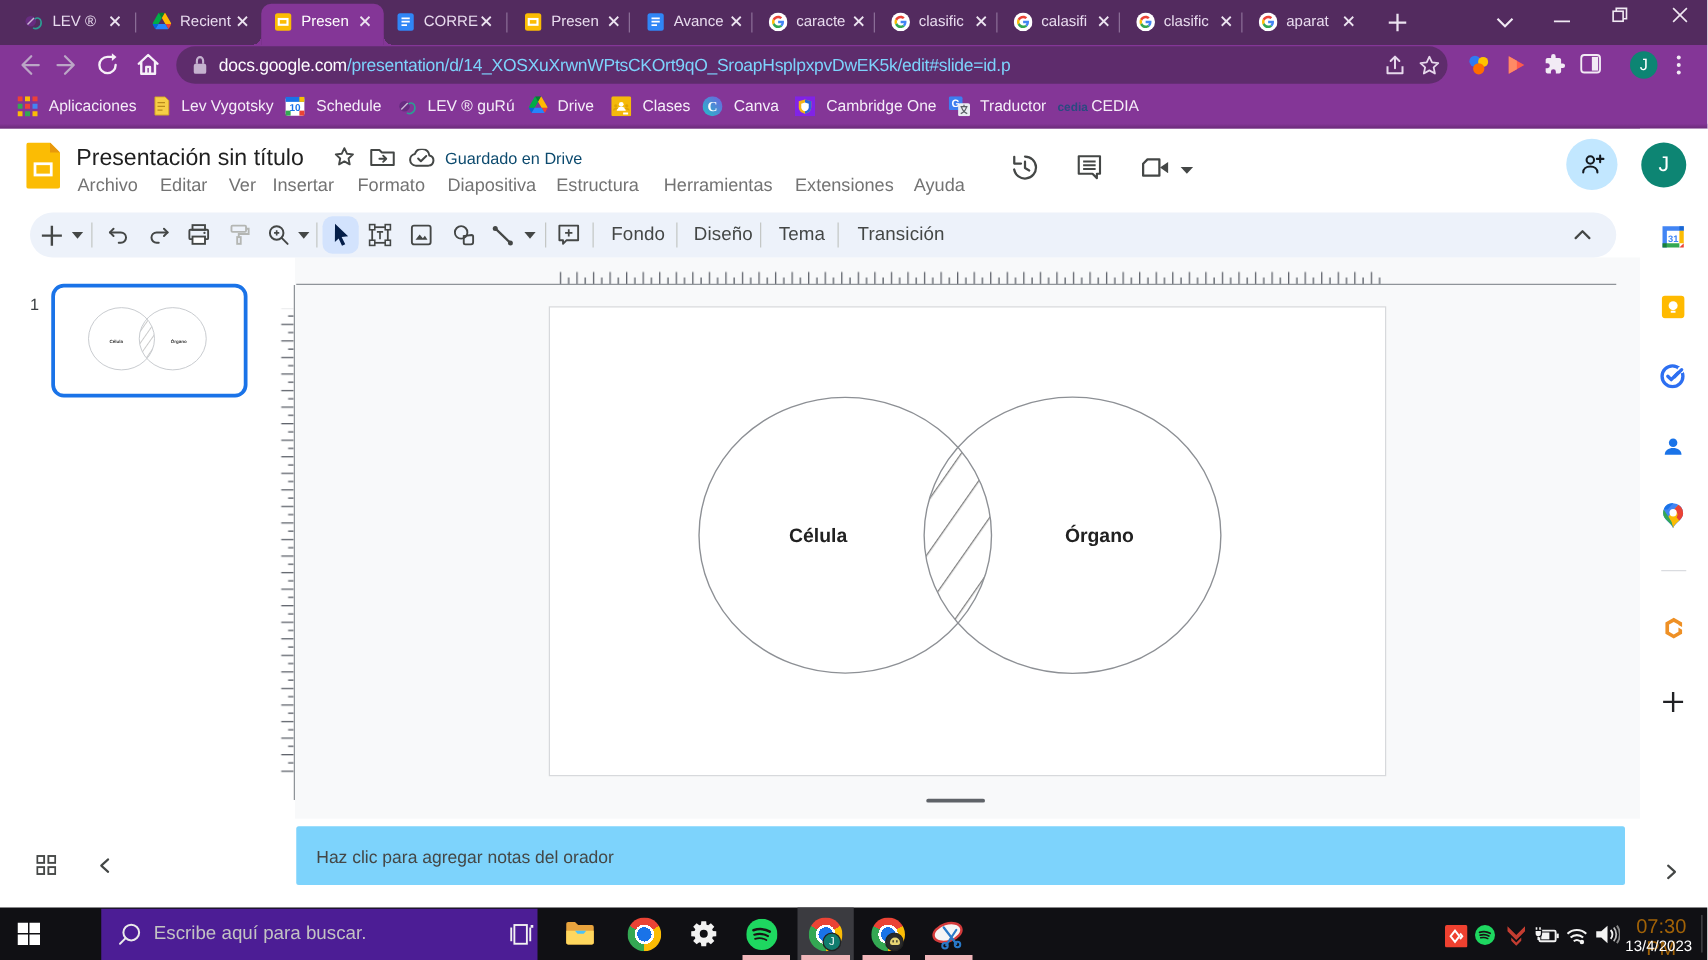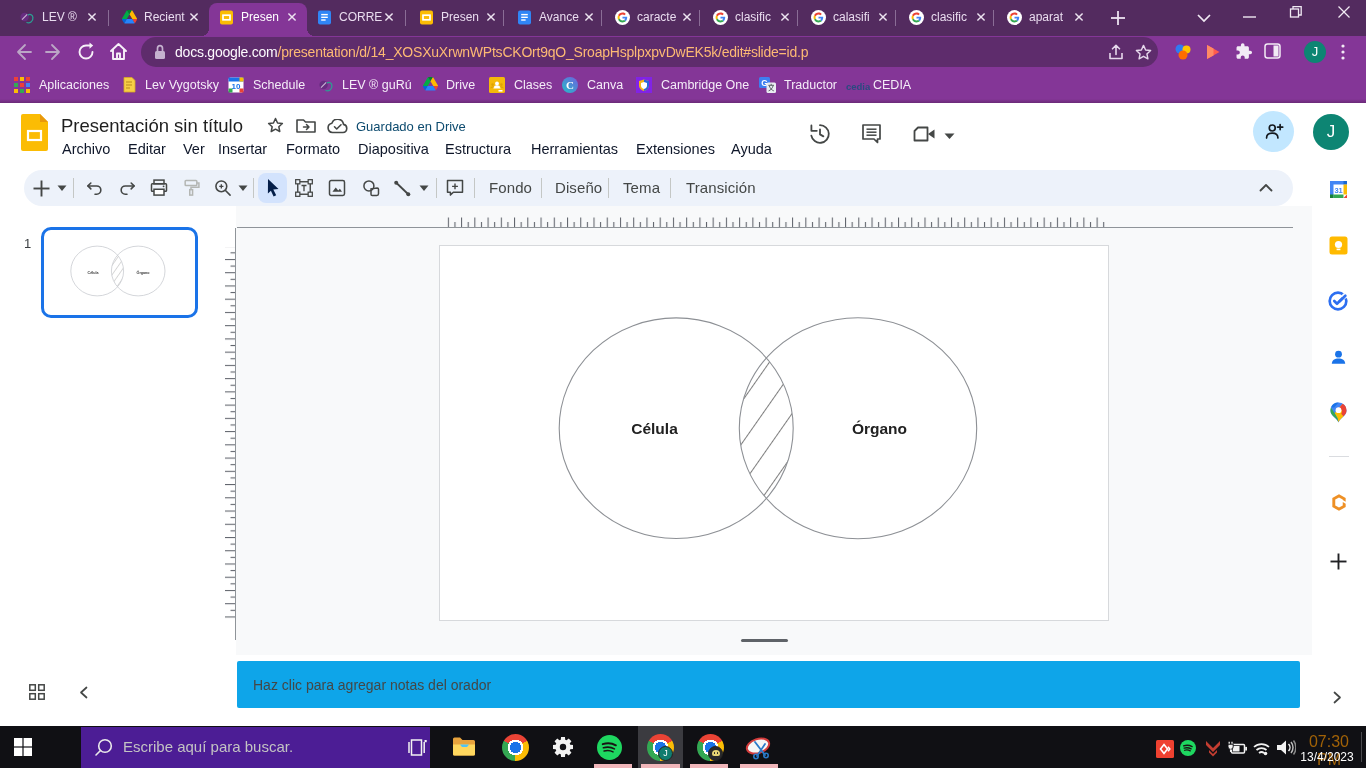--- a/index.html
+++ b/index.html
@@ -14,30 +14,30 @@
   .tab .tx { position:absolute; right:8px; top:10px; width:15px; height:15px; }
   .tabsep { position:absolute; top:10px; width:1px; height:16px; background:#8a6d96; }
   #activetab { position:absolute; left:209px; top:3px; width:98px; height:33px; background:#843697; border-radius:8px 8px 0 0; }
   #navbar { left:0; top:36px; width:1366px; height:32px; background:#843697; }
   #omnibox { position:absolute; left:141px; top:1px; width:1017px; height:30px; border-radius:15px; background:#5e2c6c; }
   #bookmarks { left:0; top:68px; width:1366px; height:35px; background:#843697; }
   #bmshadow { left:0; top:99px; width:1366px; height:4px; background:linear-gradient(#843697,#6a2a78); }
   .bmitem { position:absolute; top:10px; height:15px; font-size:12.5px; color:#f5edf8; white-space:nowrap; }
   
   #app { left:0; top:103px; width:1366px; height:623px; background:#fff; }
-  #menus span { position:absolute; top:0; font-size:14.5px; color:#0f172a; white-space:nowrap; }
+  #menus span { position:absolute; top:0; font-size:14.5px; color:#737373; white-space:nowrap; }
   #gtoolbar { position:absolute; left:24px; top:67px; width:1269px; height:36px; background:#edf2fa; border-radius:18px; }
   .tdiv { position:absolute; top:8px; width:1px; height:20px; background:#c4c7c5; }
   .tbtxt { position:absolute; top:9px; font-size:15px; color:#444746; font-weight:500; letter-spacing:0.1px; }
   #filmstrip { position:absolute; left:0; top:103px; width:235px; height:449px; background:#fff; }
   #thumb { position:absolute; left:41px; top:21px; width:157px; height:91px; background:#fff; border:3px solid #1a73e8; border-radius:10px; }
   #canvas { position:absolute; left:236px; top:103px; width:1076px; height:449px; background:#f8f9fa; }
   #page { position:absolute; left:203px; top:39px; width:670px; height:376px; background:#fff; border:1px solid #d7d9dc; }
   #notesrow { position:absolute; left:0; top:552px; width:1366px; height:71px; background:#fff; }
-  #notesbox { position:absolute; left:237px; top:6px; width:1063px; height:47px; background:#0ea5e9; border-radius:2px; }
+  #notesbox { position:absolute; left:237px; top:6px; width:1063px; height:47px; background:#7dd3fc; border-radius:2px; }
   #sidebar { position:absolute; left:1312px; top:0px; width:54px; height:623px; background:#fff; }
   
   #taskbar { left:0; top:726px; width:1366px; height:42px; background:#101014; }
   #searchbox { position:absolute; left:46px; top:1px; width:349px; height:41px; background:#4c1d95;margin-left:35px; }
   .pinkbar { position:absolute; top:38px; height:4px; background:#f0b6ba; }
   .trayicon { position:absolute; top:14px; }
 </style>
 </head>
 <body>
 <svg width="0" height="0" style="position:absolute">
@@ -227,21 +227,21 @@
   </svg>
 
   <svg class="abs" style="left:108px;top:5px" width="21" height="21">
     <path d="M3 10 L10.5 3 L18 10 M5 8.6 V18 H16 V8.6 M9 18 V12.5 H12 V18" fill="none" stroke="#f6f0f8" stroke-width="1.9" stroke-linejoin="round" stroke-linecap="round"></path>
   </svg>
   <div id="omnibox">
     <svg class="abs" style="left:12px;top:7px" width="14" height="16">
       <rect x="2" y="7" width="10" height="8" rx="1.5" fill="#c5b2cf"></rect>
       <path d="M4.5 7 V4.5 A 2.5 2.8 0 0 1 9.5 4.5 V7" fill="none" stroke="#c5b2cf" stroke-width="1.7"></path>
     </svg>
-    <div class="abs" style="left:34px;top:7px;font-size:14px;letter-spacing:-0.22px;color:#fdfbfe;white-space:nowrap;">docs.google.com<span style="color:#fdba74;">/presentation/d/14_XOSXuXrwnWPtsCKOrt9qO_SroapHsplpxpvDwEK5k/edit#slide=id.p</span></div>
+    <div class="abs" style="left:34px;top:7px;font-size:14px;letter-spacing:-0.22px;color:#fdfbfe;white-space:nowrap;">docs.google.com<span style="color:#7dd3fc;">/presentation/d/14_XOSXuXrwnWPtsCKOrt9qO_SroapHsplpxpvDwEK5k/edit#slide=id.p</span></div>
 
     <svg class="abs" style="left:966px;top:6px" width="19" height="19">
       <path d="M3 10 V15.5 H15 V10" fill="none" stroke="#e6d8ec" stroke-width="1.6" stroke-linejoin="round"></path>
       <path d="M9 11.5 V3 M5.5 5.8 L9 2.3 L12.5 5.8" fill="none" stroke="#e6d8ec" stroke-width="1.6" stroke-linejoin="round" stroke-linecap="round"></path>
     </svg>
     <svg class="abs" style="left:993px;top:6px" width="19" height="19" viewBox="0 0 24 24">
       <path d="M12 3 l2.7 5.8 6.3 .7 -4.7 4.3 1.3 6.2 -5.6 -3.2 -5.6 3.2 1.3 -6.2 -4.7 -4.3 6.3 -.7 z" fill="none" stroke="#e6d8ec" stroke-width="1.8" stroke-linejoin="round"></path>
     </svg>
   </div>
 

